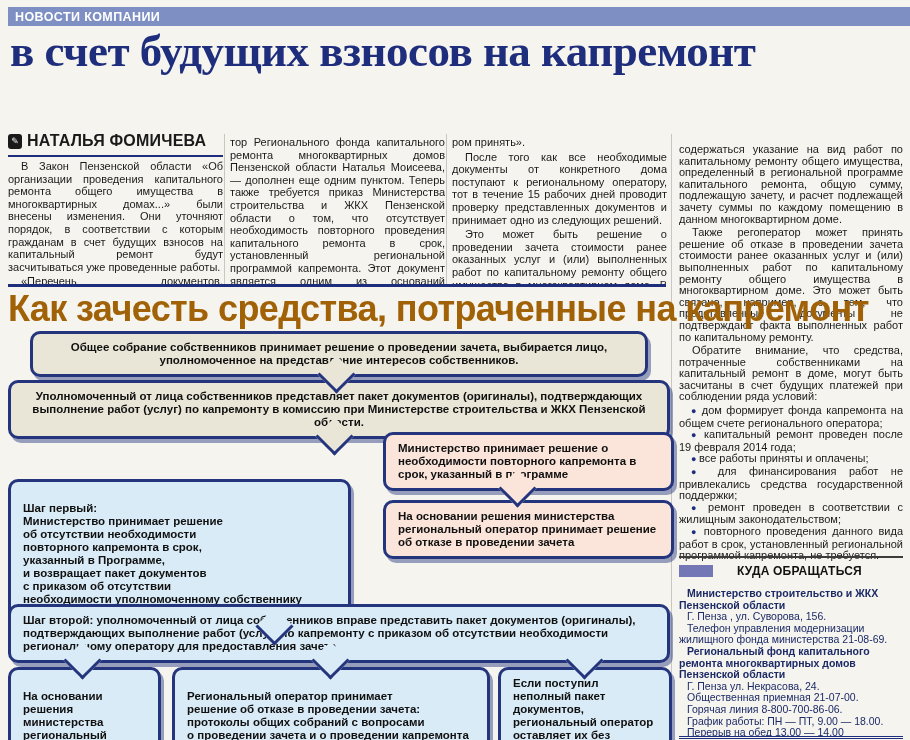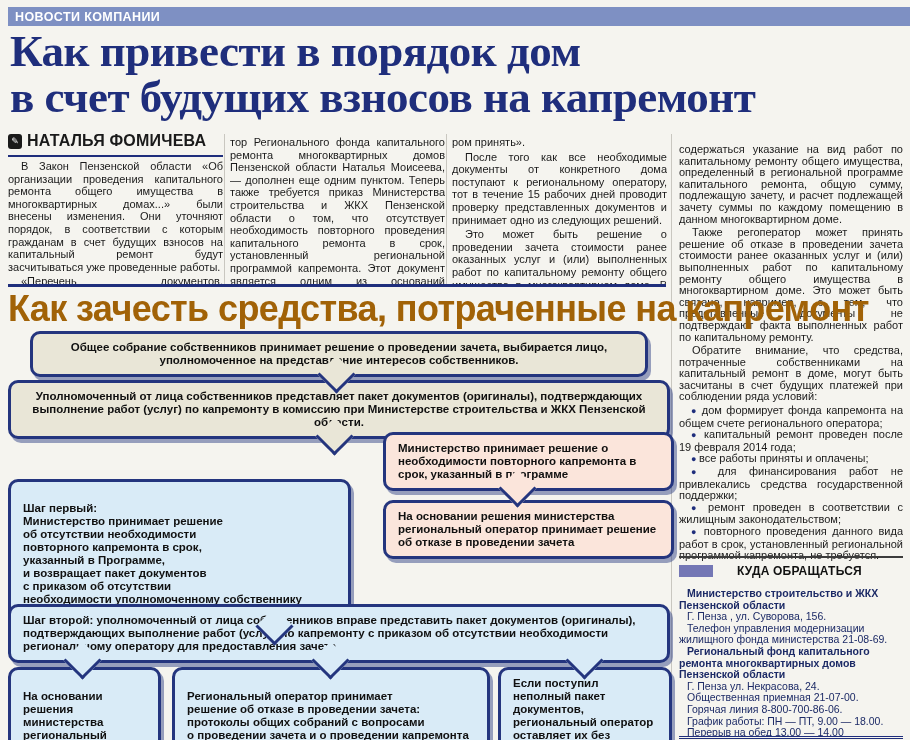--- a/index.html
+++ b/index.html
@@ -68,21 +68,20 @@
 </head>
 <body>
 
 <div class="page">
 
   <div class="kicker">
     <span>НОВОСТИ КОМПАНИИ</span>
   </div>
 
   <div class="headline">
-    <div>Как привести в порядок дом</div>
     <div>в счет будущих взносов на капремонт</div>
   </div>
 
   <div class="byline">
     <span class="pen">✎</span>
     <b>НАТАЛЬЯ ФОМИЧЕВА</b>
   </div>
 
   <div class="col" id="col1">
     <p class="ind">В Закон Пензенской области «Об организации проведения капитального ремонта общего имущества в многоквартирных домах...» были внесены изменения. Они уточняют порядок, в соответствии с которым гражданам в счет будущих взносов на капитальный ремонт будут засчитываться уже проведенные работы.</p>

